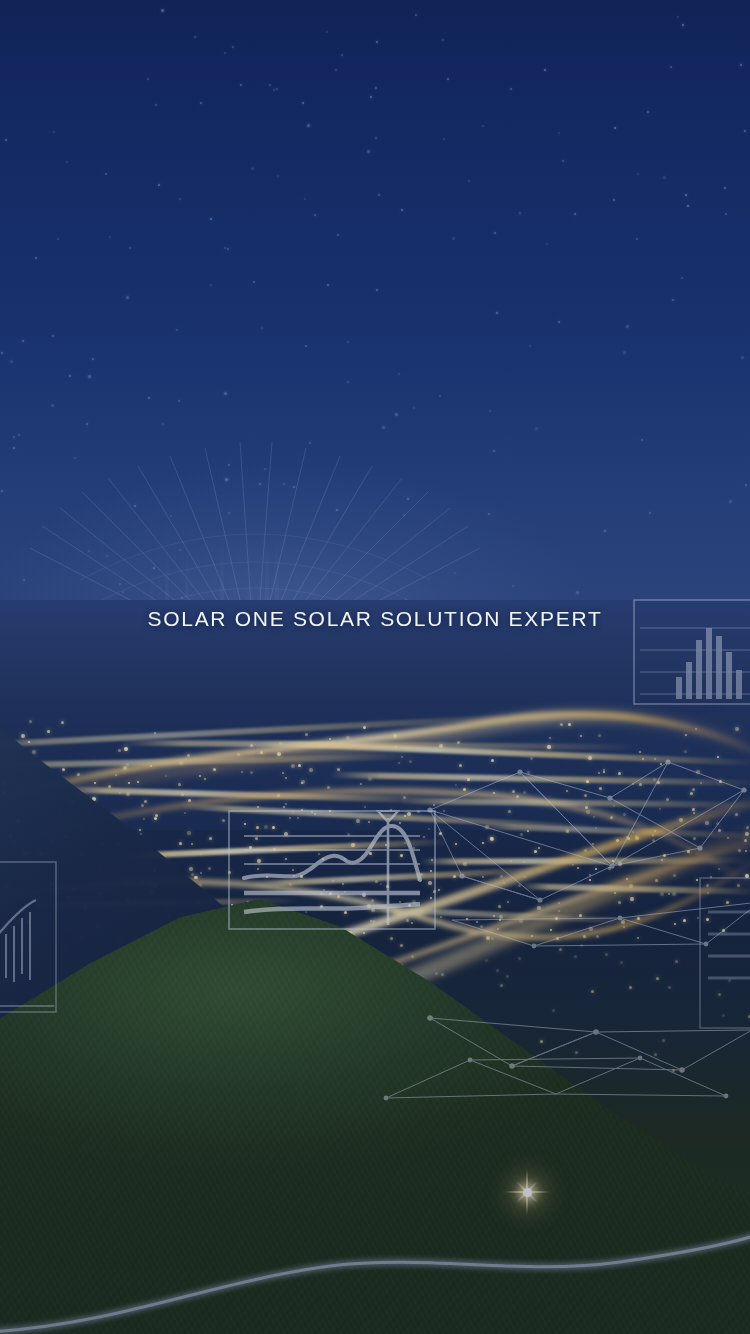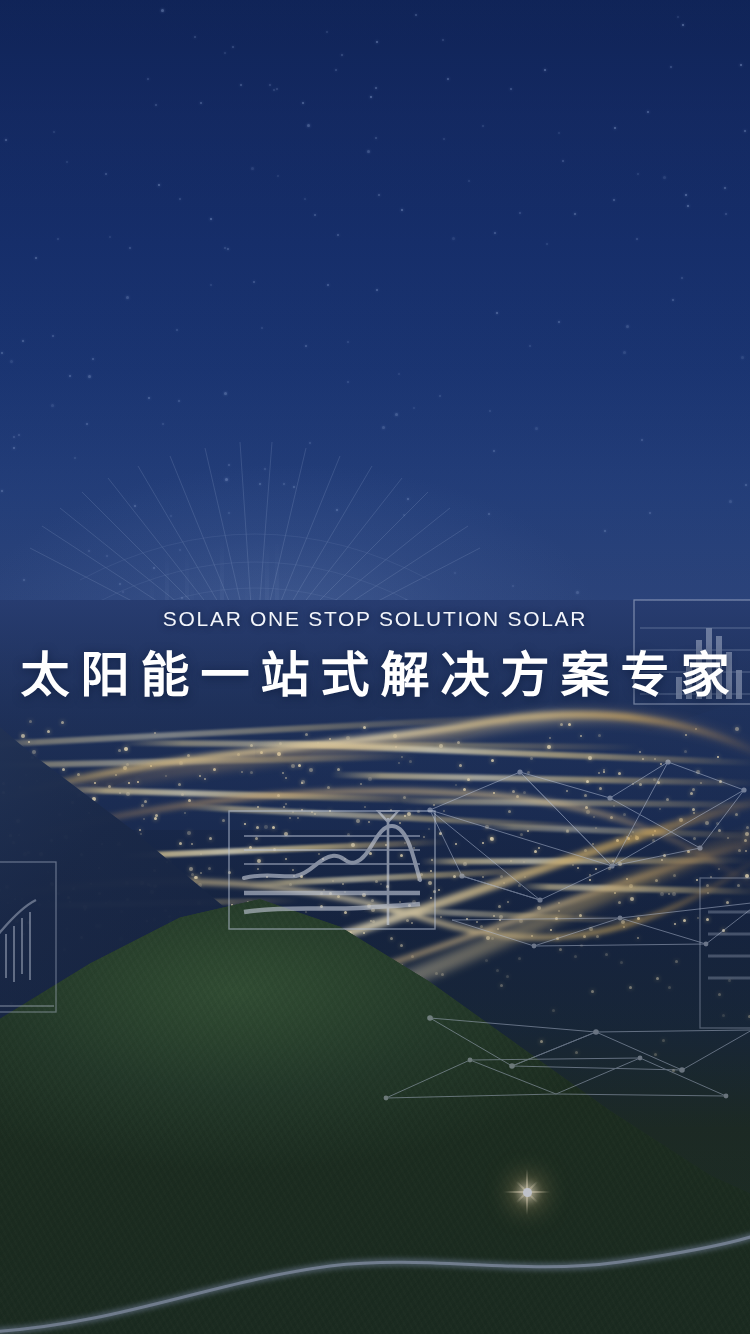--- a/index.html
+++ b/index.html
@@ -1094,17 +1094,16 @@
           <circle cx="726" cy="1096" r="2.4"></circle>
             <circle cx="386" cy="1098" r="2.4"></circle>
         </g>
       </g>
     </svg>
   </div>
 
   <div class="tint"></div>
 
   <div class="copy">
-    <div class="subtitle">SOLAR ONE STOP SOLUTION SOLAR</div>
-    <h1 class="headline">太阳能一站式解决方案专家</h1>
+    <div class="subtitle">SOLAR ONE SOLAR SOLUTION EXPERT</div>
   </div>
 
 </div>
 
 </body></html>

